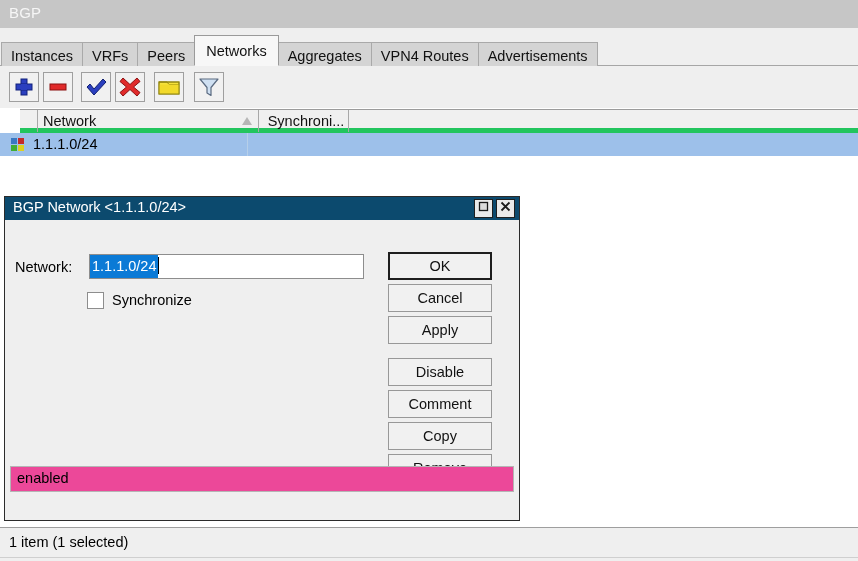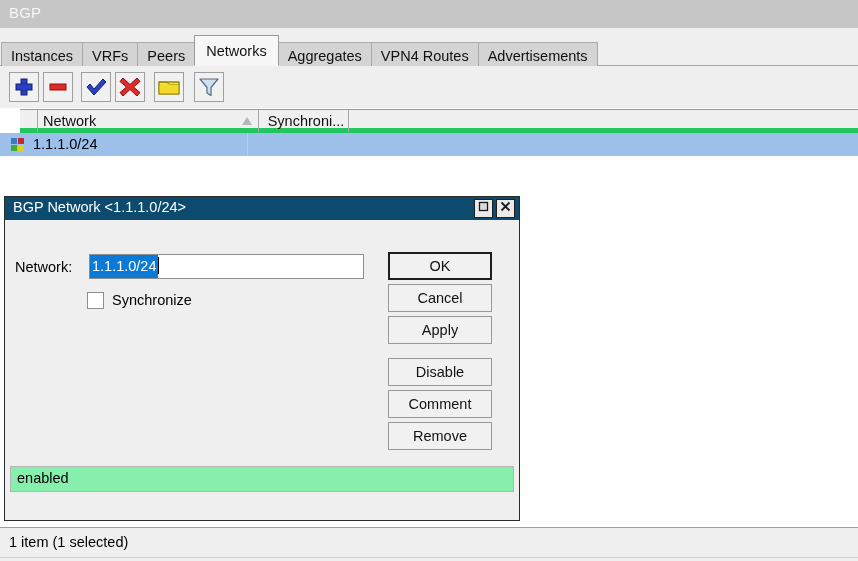--- a/index.html
+++ b/index.html
@@ -309,21 +309,21 @@
   .dbtn.default {
     border: 2px solid #1e1e1e;
     line-height: 24px;
   }
   .dbtn.gap { margin-top: 14px; }
 
   .dlg-status {
     position: absolute;
     left: 5px; bottom: 5px;
     width: 504px; height: 26px;
-    background: #86efac;
+    background: #ec4899;
     border: 1px solid #b5b5b5;
     box-sizing: border-box;
     text-align: center;
   }
   .dlg-status .txt {
     position: absolute;
     left: 6px; top: 3px;
     font-size: 14.5px;
   }
 </style>
@@ -447,20 +447,21 @@
         <span class="cbox"></span>
         <span class="cblabel">Synchronize</span>
       </div>
 
       <div class="dlg-buttons" id="dlg-buttons">
           <div class="dbtn default">OK</div>
           <div class="dbtn">Cancel</div>
           <div class="dbtn">Apply</div>
           <div class="dbtn gap">Disable</div>
           <div class="dbtn">Comment</div>
+          <div class="dbtn">Copy</div>
           <div class="dbtn">Remove</div>
         </div>
 
       <div class="dlg-status">
         <span class="txt">enabled</span>
       </div>
     </div>
   </div>
 
 </div>

